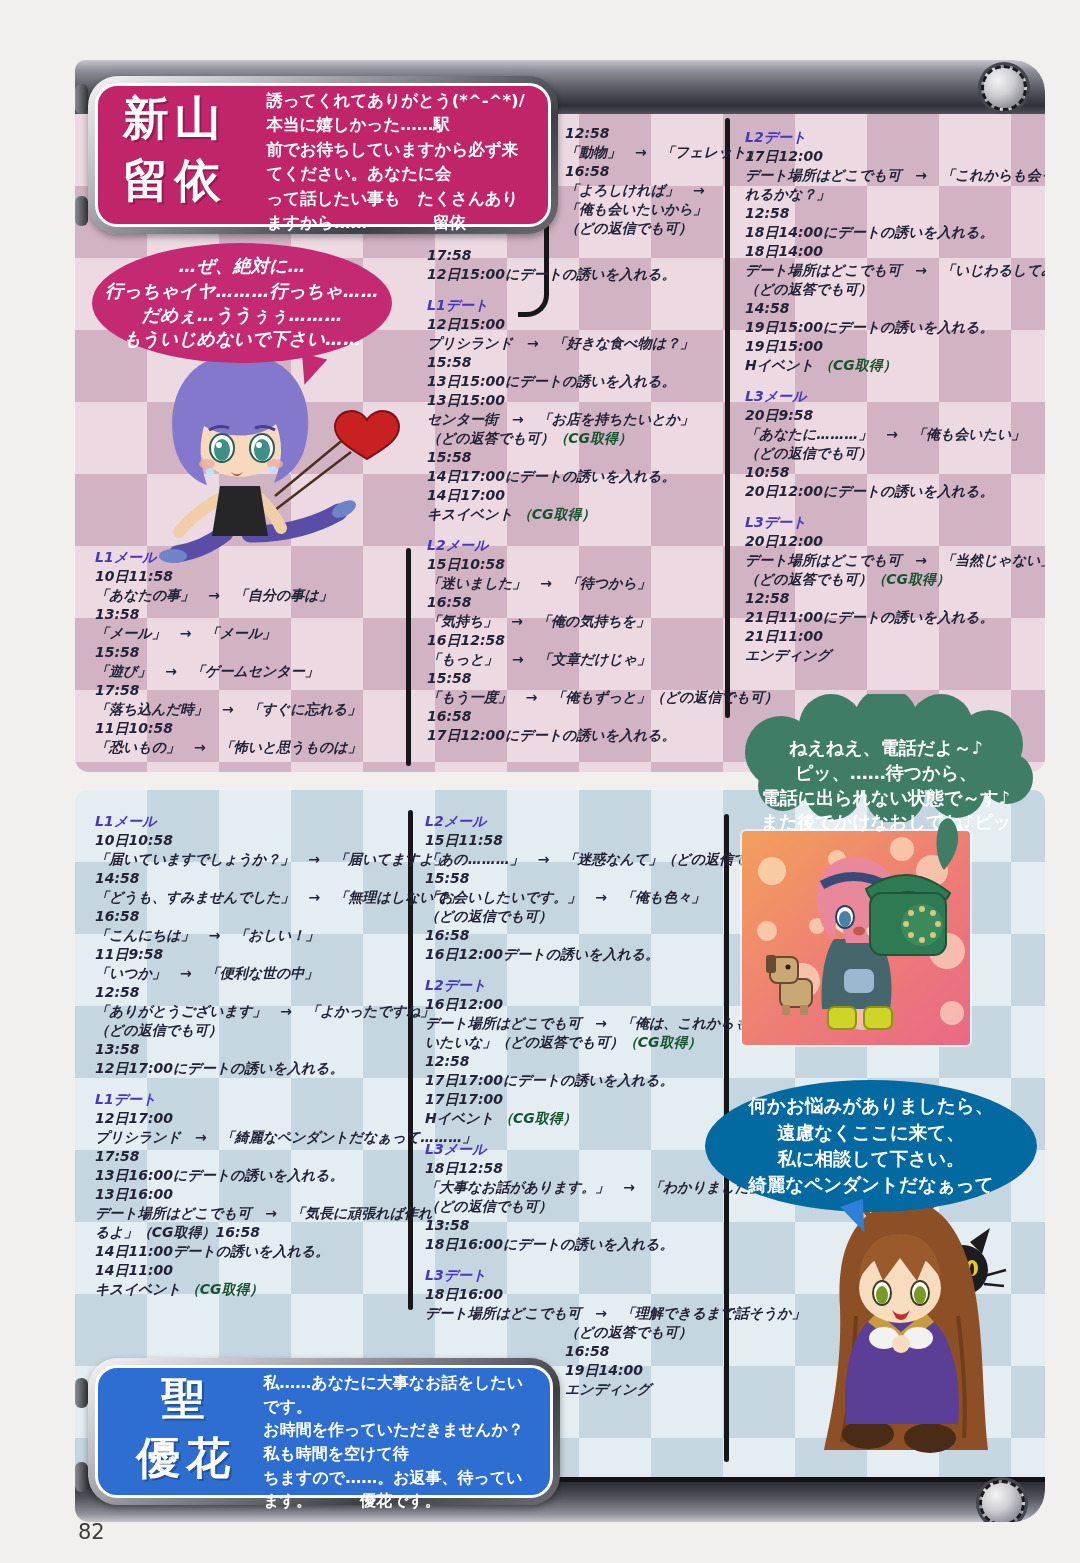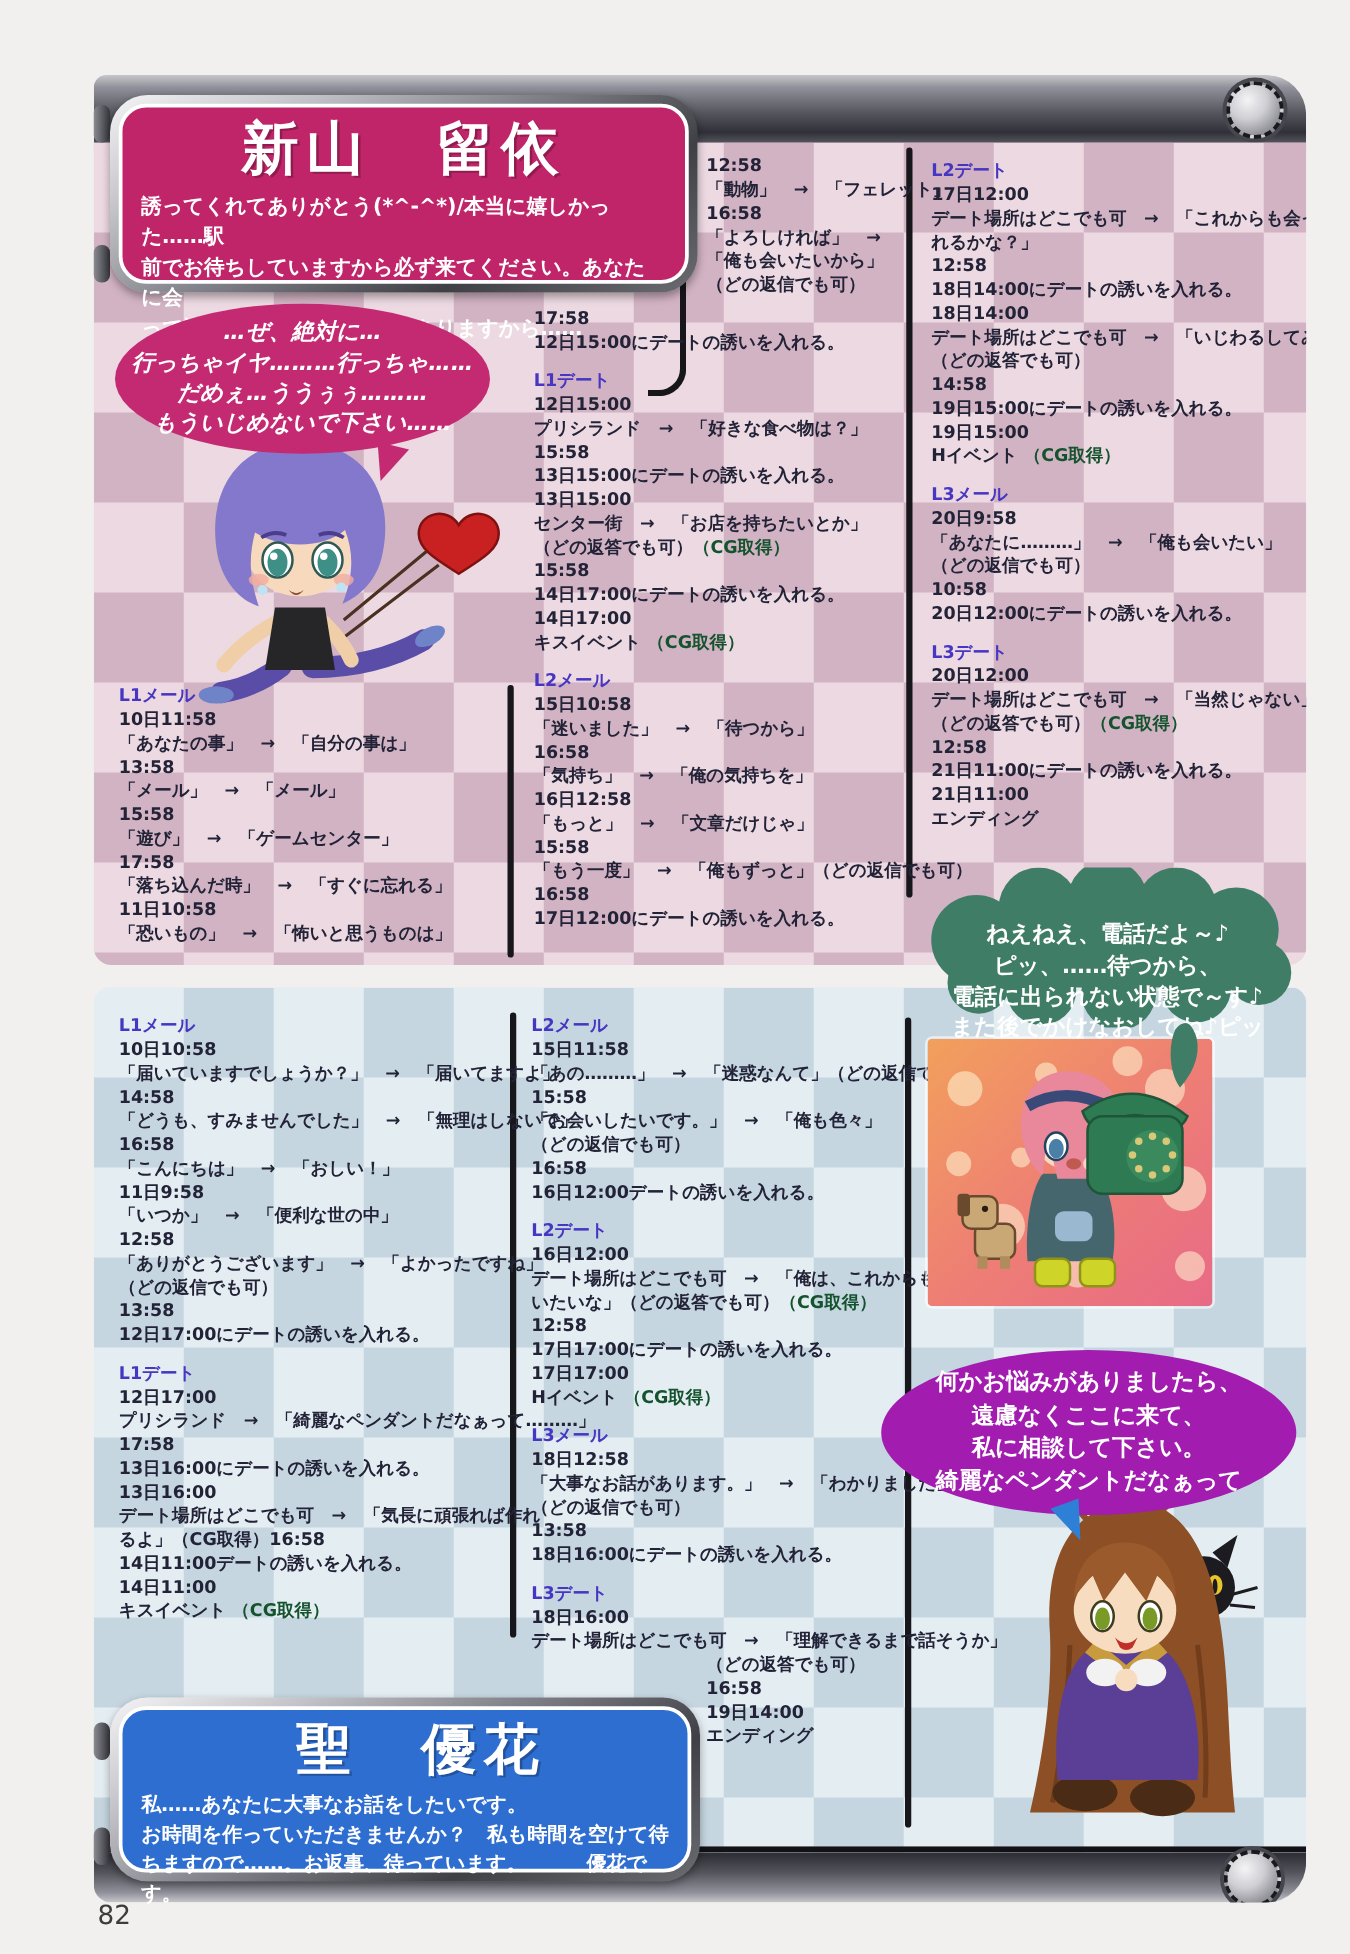--- a/index.html
+++ b/index.html
@@ -3,21 +3,21 @@
 <meta charset="utf-8">
 <style>
   html,body{margin:0;padding:0;}
   body{
     width:1080px;height:1563px;position:relative;overflow:hidden;
     background:#f1f0ee;
     font-family:"DejaVu Sans","Liberation Sans",sans-serif;
     -webkit-font-smoothing:antialiased;
   }
   
-  .panel{position:absolute;left:75px;width:970px;overflow:hidden;}
+  .panel{position:absolute;left:75px;width:970px;overflow:hidden;font-style:italic;}
   #panel-rui{top:60px;height:712px;border-radius:10px 32px 14px 14px;}
   #panel-yuka{top:790px;height:732px;border-radius:12px 12px 32px 14px;}
   .checker{position:absolute;left:0;right:0;}
   #panel-rui .checker{top:54px;bottom:0;
     background:repeating-conic-gradient(#d2b3c3 0% 25%, #ecd9e1 25% 50%);
     background-size:144px 144px;}
   #panel-yuka .checker{top:0;bottom:40px;
     background:repeating-conic-gradient(#c6d6e0 0% 25%, #e4edf2 25% 50%);
     background-size:144px 144px;}
   
@@ -30,41 +30,41 @@
     border:3px dashed #1a1a1e;box-shadow:0 0 0 3px #46464e;}
   .metal-top .screw{right:18px;top:5px;}
   .metal-bottom .screw{right:20px;top:-2px;}
   .metal-nub{position:absolute;width:13px;height:30px;border-radius:6px;
     background:linear-gradient(90deg,#8a8a92,#35353c);}
   
   .plate{position:absolute;border-radius:30px;padding:7px;z-index:6;
     background:linear-gradient(150deg,#f5f5f7,#c2c2c8 22%,#83838b 45%,#3f3f46 72%,#6b6b72);
     box-shadow:0 3px 7px rgba(0,0,0,.35);box-sizing:border-box;}
   .plate-inner{height:100%;border-radius:22px;border:3px solid #fff;box-sizing:border-box;
-    display:flex;flex-direction:column;}
+    display:flex;flex-direction:row;}
   #plate-rui .plate-inner{background:#c02569;}
   #plate-yuka .plate-inner{background:#2e6ed0;}
   .plate-title{text-align:center;color:#fff;font-size:46px;font-weight:bold;letter-spacing:6px;
     margin-top:2px;text-shadow:2px 2px 0 rgba(0,0,0,.25);}
   .plate-text{color:#fff;font-size:16.5px;line-height:1.48;font-weight:bold;padding:3px 15px 8px;}
   
   .col{position:absolute;font-size:14px;line-height:19px;font-weight:bold;color:#232338;z-index:3;}
   .col-head{color:#4636c2;white-space:nowrap;}
   .col-line{white-space:nowrap;}
   .col-line .r{color:#14532d;}
   .col-line.indent{margin-left:140px;}
   .blk-gap{height:12px;}
   .vline{position:absolute;width:5px;background:#17171b;border-radius:3px;z-index:2;}
   .hookframe{position:absolute;width:26px;border-right:5px solid #17171b;border-bottom:5px solid #17171b;
     border-bottom-right-radius:22px;z-index:2;}
   
   .bubble{position:absolute;border-radius:50%;display:flex;flex-direction:column;justify-content:center;
     text-align:center;color:#fff;font-weight:bold;z-index:8;}
   #bubble-rui{background:#c42a72;font-size:18px;line-height:1.36;font-style:italic;}
-  #bubble-advice{background:#a21caf;font-size:18.5px;line-height:1.42;}
+  #bubble-advice{background:#0369a1;font-size:18.5px;line-height:1.42;}
   .bubble-tail{position:absolute;width:0;height:0;z-index:8;}
   #tail-rui{border-left:10px solid transparent;border-right:16px solid transparent;border-top:30px solid #c42a72;transform:rotate(14deg);}
   #tail-advice{border-left:14px solid transparent;border-right:10px solid transparent;border-top:32px solid #2e7fd6;transform:rotate(-20deg);}
   #bubble-phone{position:absolute;z-index:8;}
   #bubble-phone .cloud-text{position:absolute;left:0;right:0;top:12px;text-align:center;color:#fff;
     font-weight:bold;font-size:18px;line-height:1.38;margin-top:30px;}
   .comma{position:absolute;z-index:8;}
   
   .art{position:absolute;z-index:5;}
   #photo-frame{position:absolute;z-index:5;border-radius:4px;overflow:hidden;box-shadow:0 0 0 2px rgba(255,255,255,.6);}

